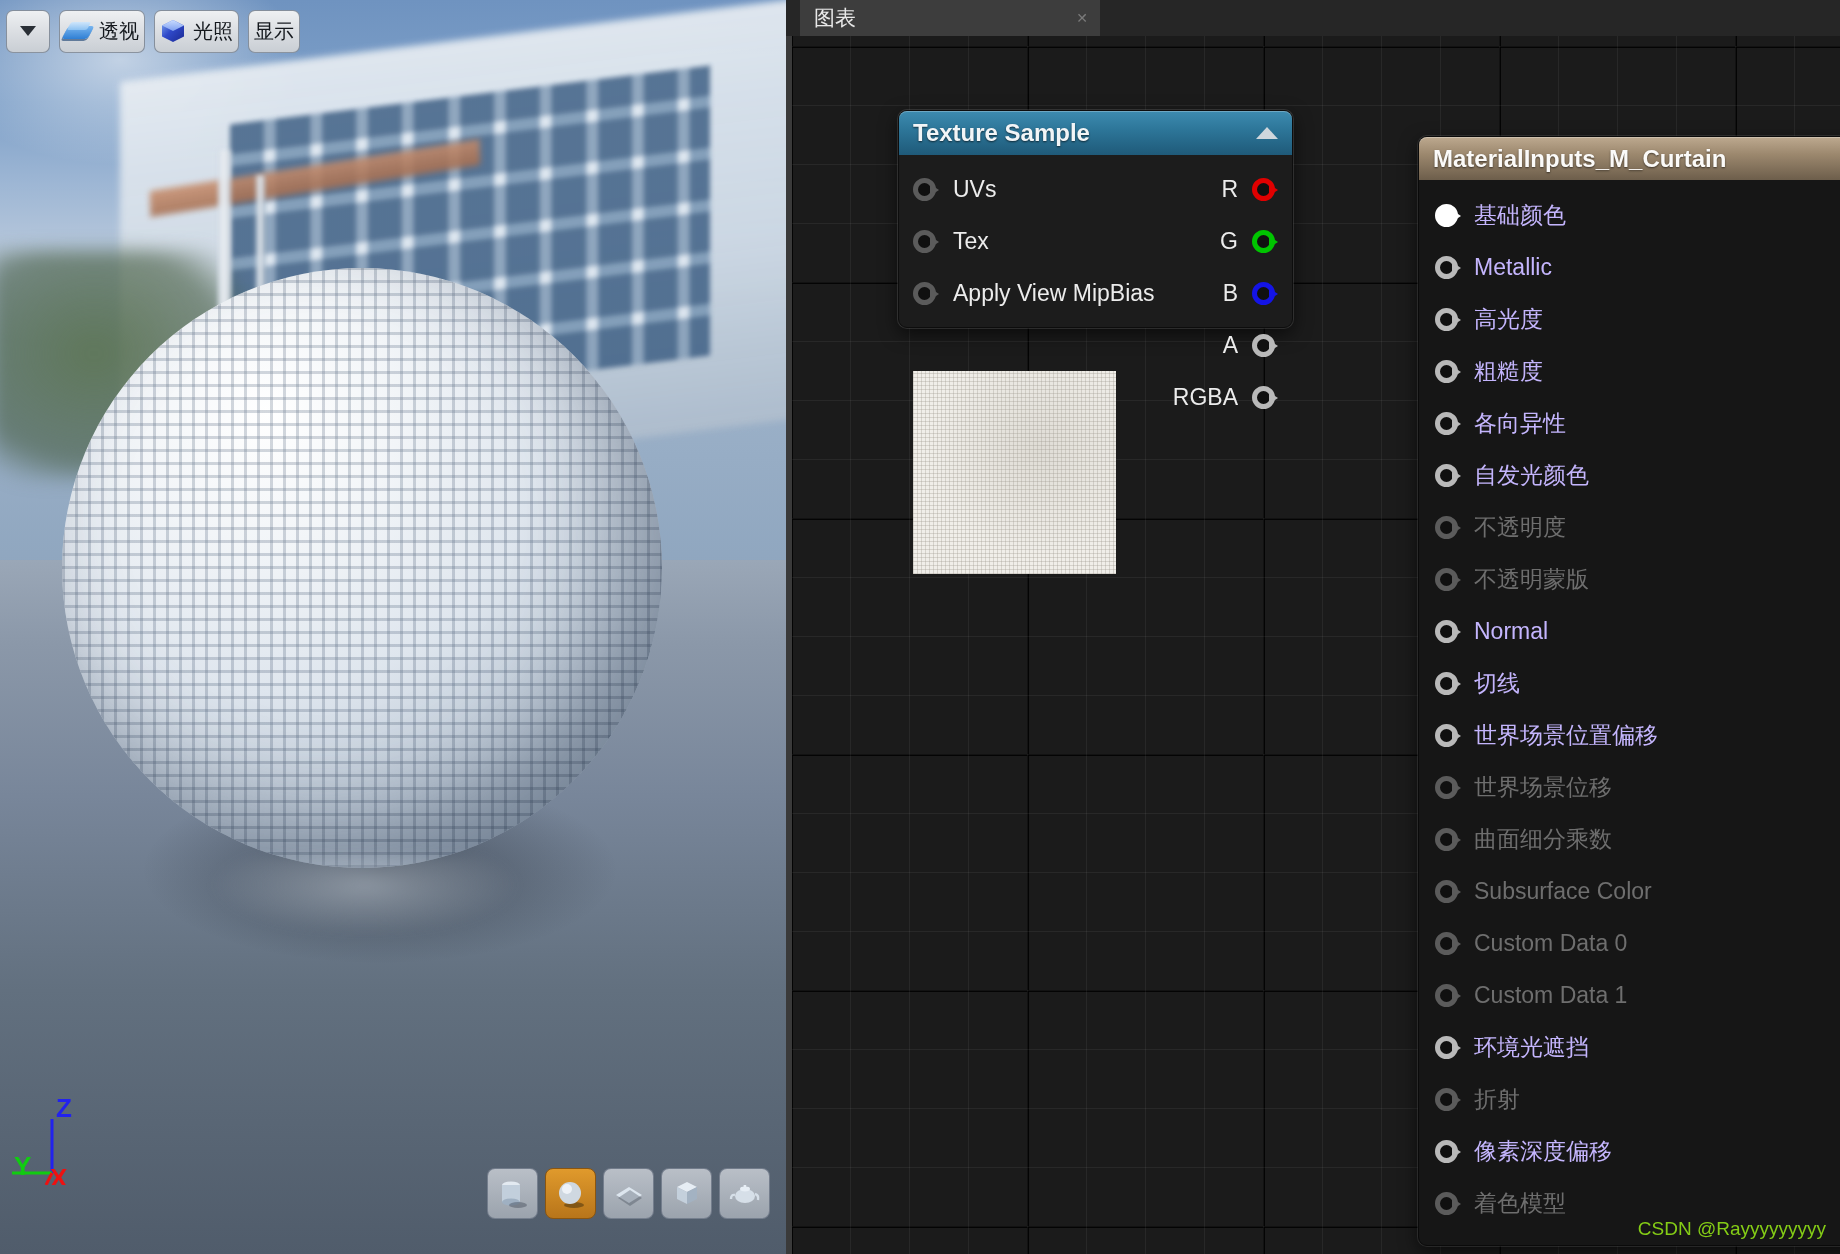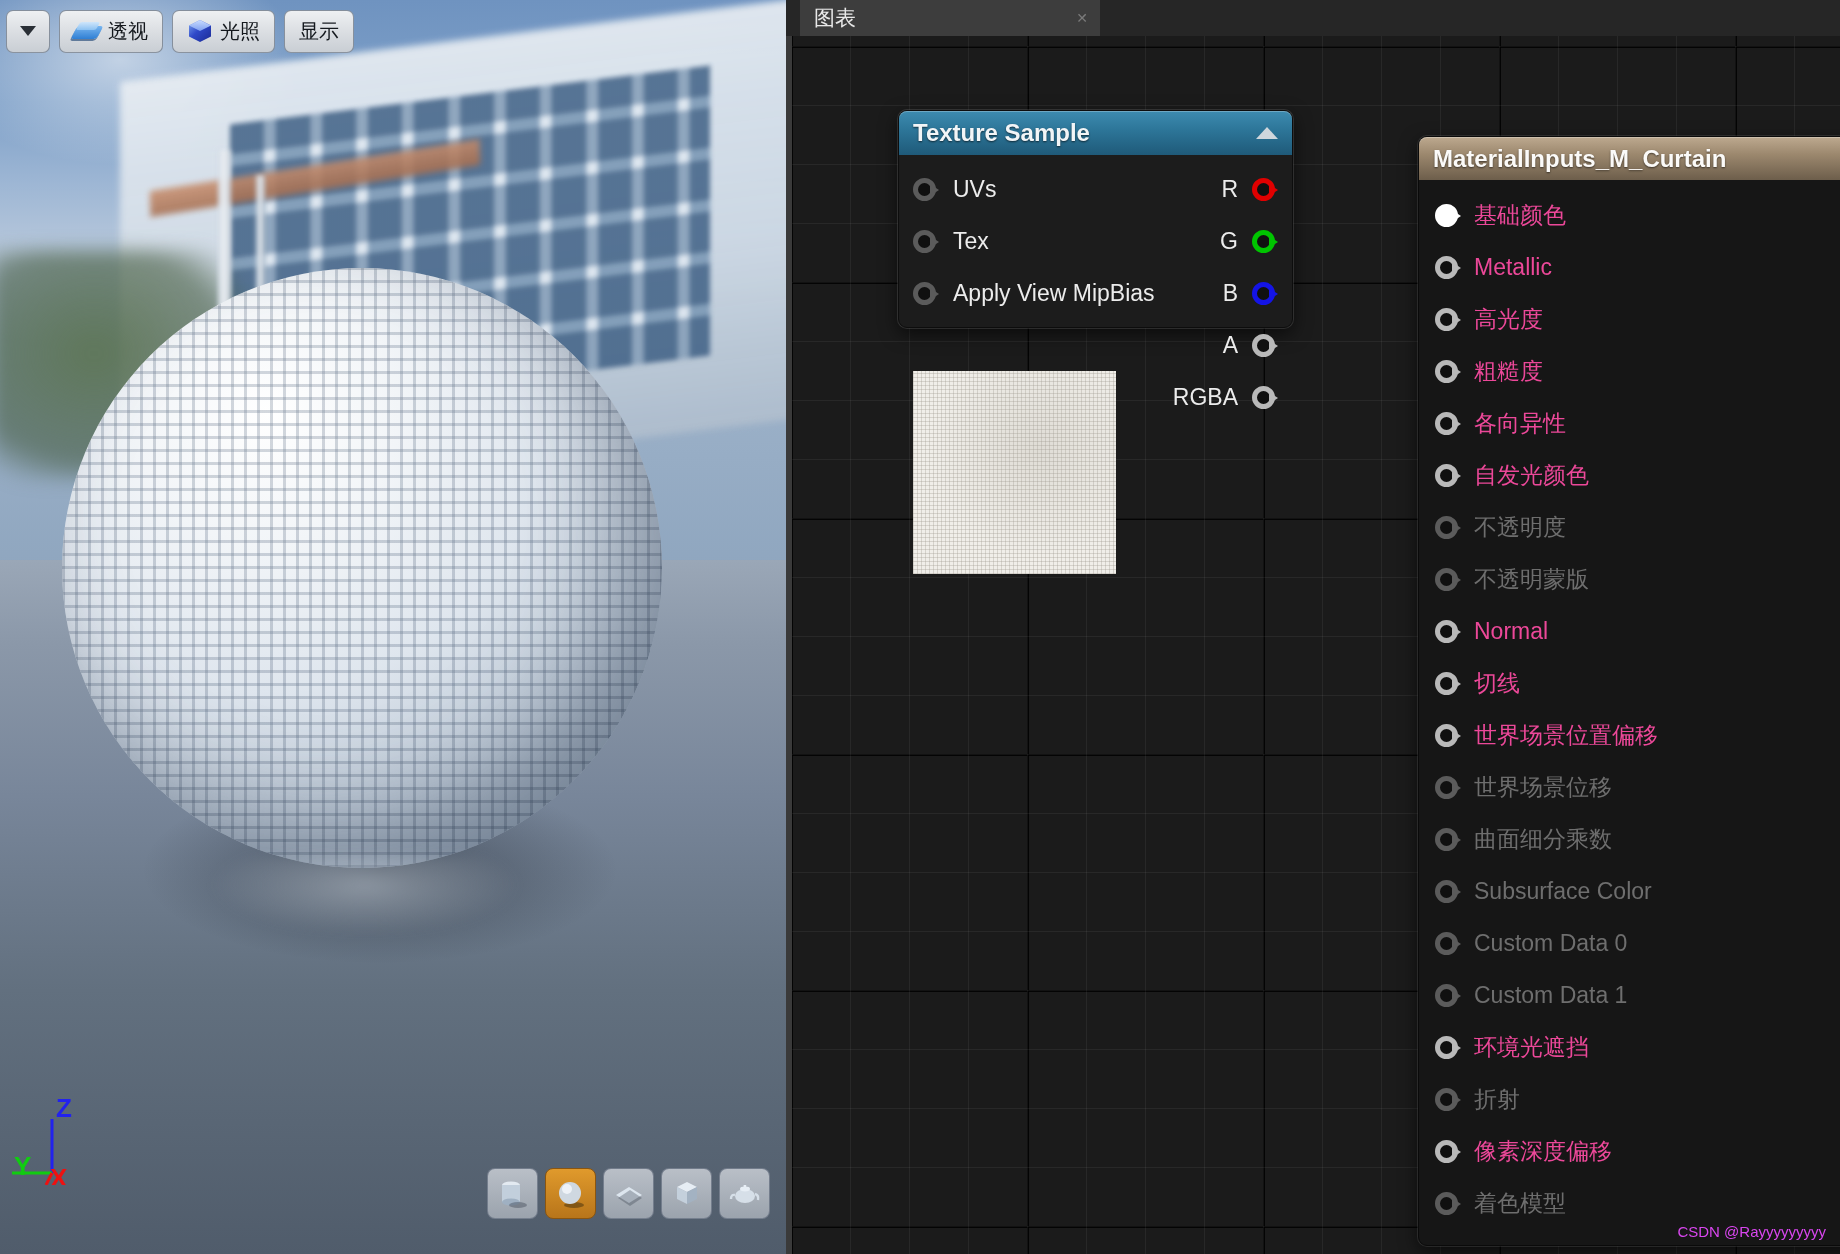--- a/index.html
+++ b/index.html
@@ -96,21 +96,21 @@
   }
 
   
   #vp-toolbar {
     position: absolute; left: 6px; top: 8px; height: 46px;
     display: flex; align-items: center; gap: 9px;
     z-index: 5;
   }
   .vp-btn {
     display: flex; align-items: center; gap: 7px;
-    height: 43px; padding: 0 14px;
+    height: 43px; padding: 0 5px;
     border-radius: 7px;
     border: 1px solid rgba(120,130,145,.85);
     background: linear-gradient(180deg,#eef0f2 0%, #dcdfe3 48%, #c9ced4 100%);
     color: #14181d;
     font-size: 20px; line-height: 1;
     white-space: nowrap;
     cursor: default;
   }
   .vp-btn.icon-only { width: 44px; padding: 0; justify-content: center; }
   .caret-dn {
@@ -325,33 +325,33 @@
     box-shadow: inset 0 1px 0 rgba(255,255,255,.28);
   }
   .mat-title .mt-text {
     color: #fbfaf8; font-size: 24px; font-weight: bold;
     text-shadow: 0 1px 2px rgba(0,0,0,.55);
   }
   .mat-body { padding: 9px 0 16px 0; }
   .mat-row {
     height: 52px; display: flex; align-items: center; padding: 0 16px;
   }
-  .mat-row .pin-label { margin-left: 13px; font-size: 23px; color: #ec4899; }
+  .mat-row .pin-label { margin-left: 13px; font-size: 23px; color: #c4b5fd; }
   .mat-row.disabled .pin-label { color: #6e6e6e; }
 
   
   #wire-layer {
     position: absolute; left: 0; top: 36px; width: 1054px; height: 1218px;
     pointer-events: none;
   }
 
   
   #watermark {
     position: absolute; right: 14px; bottom: 14px;
-    color: #d946ef; font-size: 15px; z-index: 20;
+    color: #84cc16; font-size: 19px; z-index: 20;
   }
 </style>
 </head>
 <body>
 
 <div id="root">
 
   <div id="viewport">
     <div class="vp-sky"></div>
     <div class="vp-building"></div>

